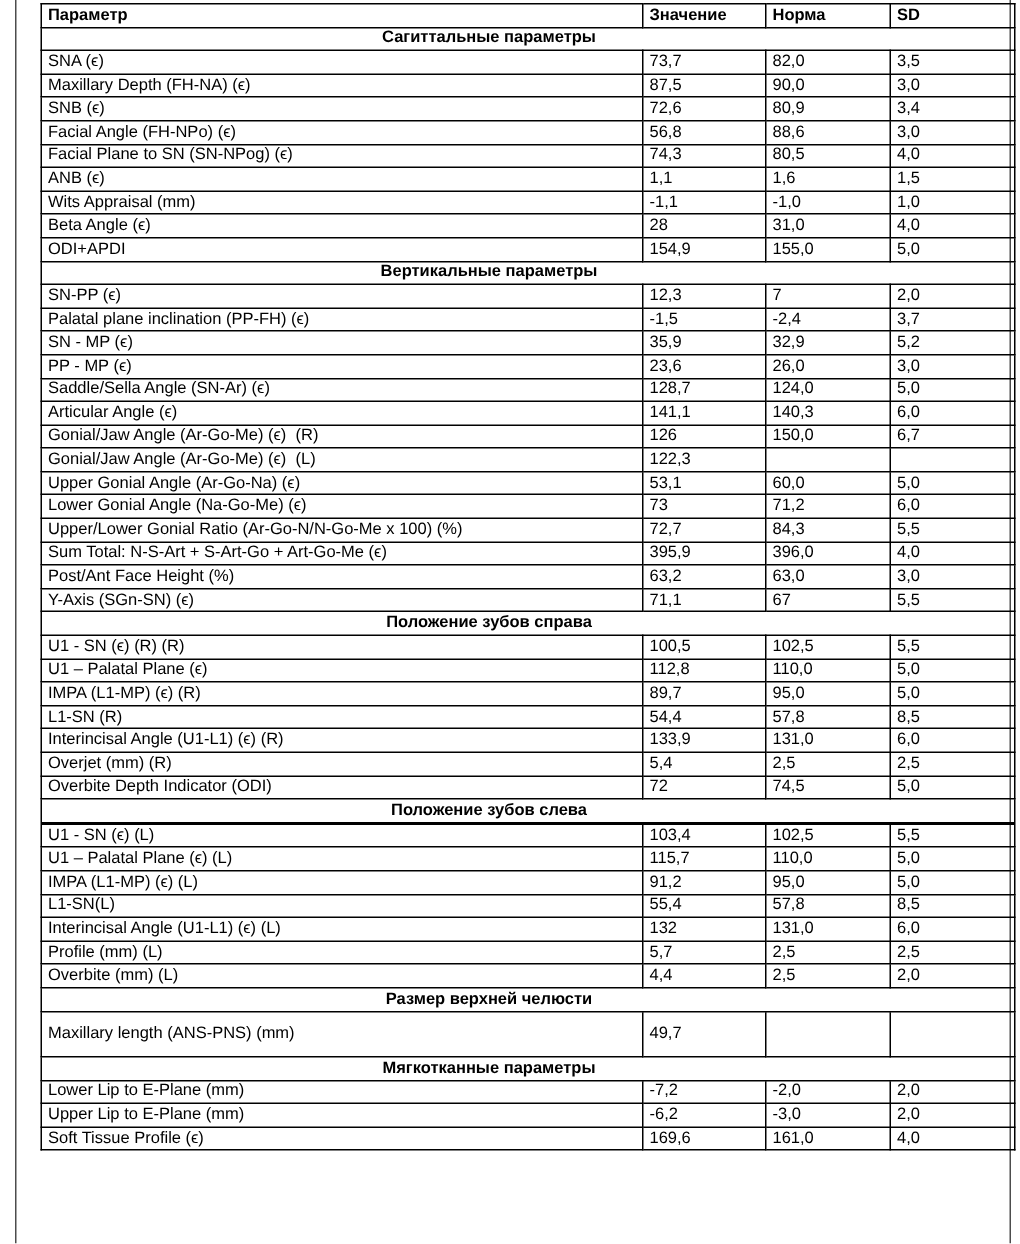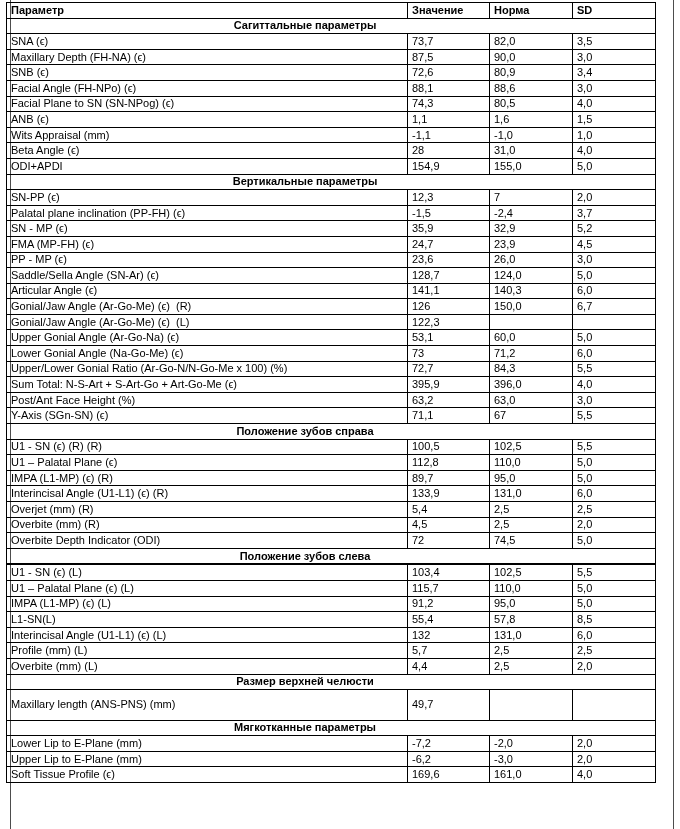--- a/index.html
+++ b/index.html
@@ -17,21 +17,21 @@
     top: 0;
     bottom: 0;
     width: 1px;
     background: #4d4d4d;
   }
   .page-line.left  { left: 10px; }
   .page-line.right { left: 673px; }
 
   table.ceph {
     position: absolute;
-    left: 6px;
+    left: 27px;
     top: 2px;
     width: 649px;
     border-collapse: collapse;
     table-layout: fixed;
   }
   table.ceph th,
   table.ceph td {
     border: 1px solid #000000;
     font-size: 11px;
     line-height: 13px;
@@ -96,21 +96,21 @@
         <td class="sd-cell">3,0</td>
       </tr>
       <tr class="data-row">
         <td class="parameter-cell">SNB (ϵ)</td>
         <td class="value-cell">72,6</td>
         <td class="norm-cell">80,9</td>
         <td class="sd-cell">3,4</td>
       </tr>
       <tr class="data-row">
         <td class="parameter-cell">Facial Angle (FH-NPo) (ϵ)</td>
-        <td class="value-cell">88,1</td>
+        <td class="value-cell">56,8</td>
         <td class="norm-cell">88,6</td>
         <td class="sd-cell">3,0</td>
       </tr>
       <tr class="data-row">
         <td class="parameter-cell">Facial Plane to SN (SN-NPog) (ϵ)</td>
         <td class="value-cell">74,3</td>
         <td class="norm-cell">80,5</td>
         <td class="sd-cell">4,0</td>
       </tr>
       <tr class="data-row">
@@ -152,26 +152,20 @@
         <td class="norm-cell">-2,4</td>
         <td class="sd-cell">3,7</td>
       </tr>
       <tr class="data-row">
         <td class="parameter-cell">SN - MP (ϵ)</td>
         <td class="value-cell">35,9</td>
         <td class="norm-cell">32,9</td>
         <td class="sd-cell">5,2</td>
       </tr>
       <tr class="data-row">
-        <td class="parameter-cell">FMA (MP-FH) (ϵ)</td>
-        <td class="value-cell">24,7</td>
-        <td class="norm-cell">23,9</td>
-        <td class="sd-cell">4,5</td>
-      </tr>
-      <tr class="data-row">
         <td class="parameter-cell">PP - MP (ϵ)</td>
         <td class="value-cell">23,6</td>
         <td class="norm-cell">26,0</td>
         <td class="sd-cell">3,0</td>
       </tr>
       <tr class="data-row">
         <td class="parameter-cell">Saddle/Sella Angle (SN-Ar) (ϵ)</td>
         <td class="value-cell">128,7</td>
         <td class="norm-cell">124,0</td>
         <td class="sd-cell">5,0</td>
@@ -245,36 +239,36 @@
         <td class="norm-cell">110,0</td>
         <td class="sd-cell">5,0</td>
       </tr>
       <tr class="data-row">
         <td class="parameter-cell">IMPA (L1-MP) (ϵ) (R)</td>
         <td class="value-cell">89,7</td>
         <td class="norm-cell">95,0</td>
         <td class="sd-cell">5,0</td>
       </tr>
       <tr class="data-row">
+        <td class="parameter-cell">L1-SN (R)</td>
+        <td class="value-cell">54,4</td>
+        <td class="norm-cell">57,8</td>
+        <td class="sd-cell">8,5</td>
+      </tr>
+      <tr class="data-row">
         <td class="parameter-cell">Interincisal Angle (U1-L1) (ϵ) (R)</td>
         <td class="value-cell">133,9</td>
         <td class="norm-cell">131,0</td>
         <td class="sd-cell">6,0</td>
       </tr>
       <tr class="data-row">
         <td class="parameter-cell">Overjet (mm) (R)</td>
         <td class="value-cell">5,4</td>
         <td class="norm-cell">2,5</td>
         <td class="sd-cell">2,5</td>
-      </tr>
-      <tr class="data-row">
-        <td class="parameter-cell">Overbite (mm) (R)</td>
-        <td class="value-cell">4,5</td>
-        <td class="norm-cell">2,5</td>
-        <td class="sd-cell">2,0</td>
       </tr>
       <tr class="data-row">
         <td class="parameter-cell">Overbite Depth Indicator (ODI)</td>
         <td class="value-cell">72</td>
         <td class="norm-cell">74,5</td>
         <td class="sd-cell">5,0</td>
       </tr>
       <tr class="section-row thick">
         <td colspan="4" class="section-title">Положение зубов слева</td>
       </tr>

